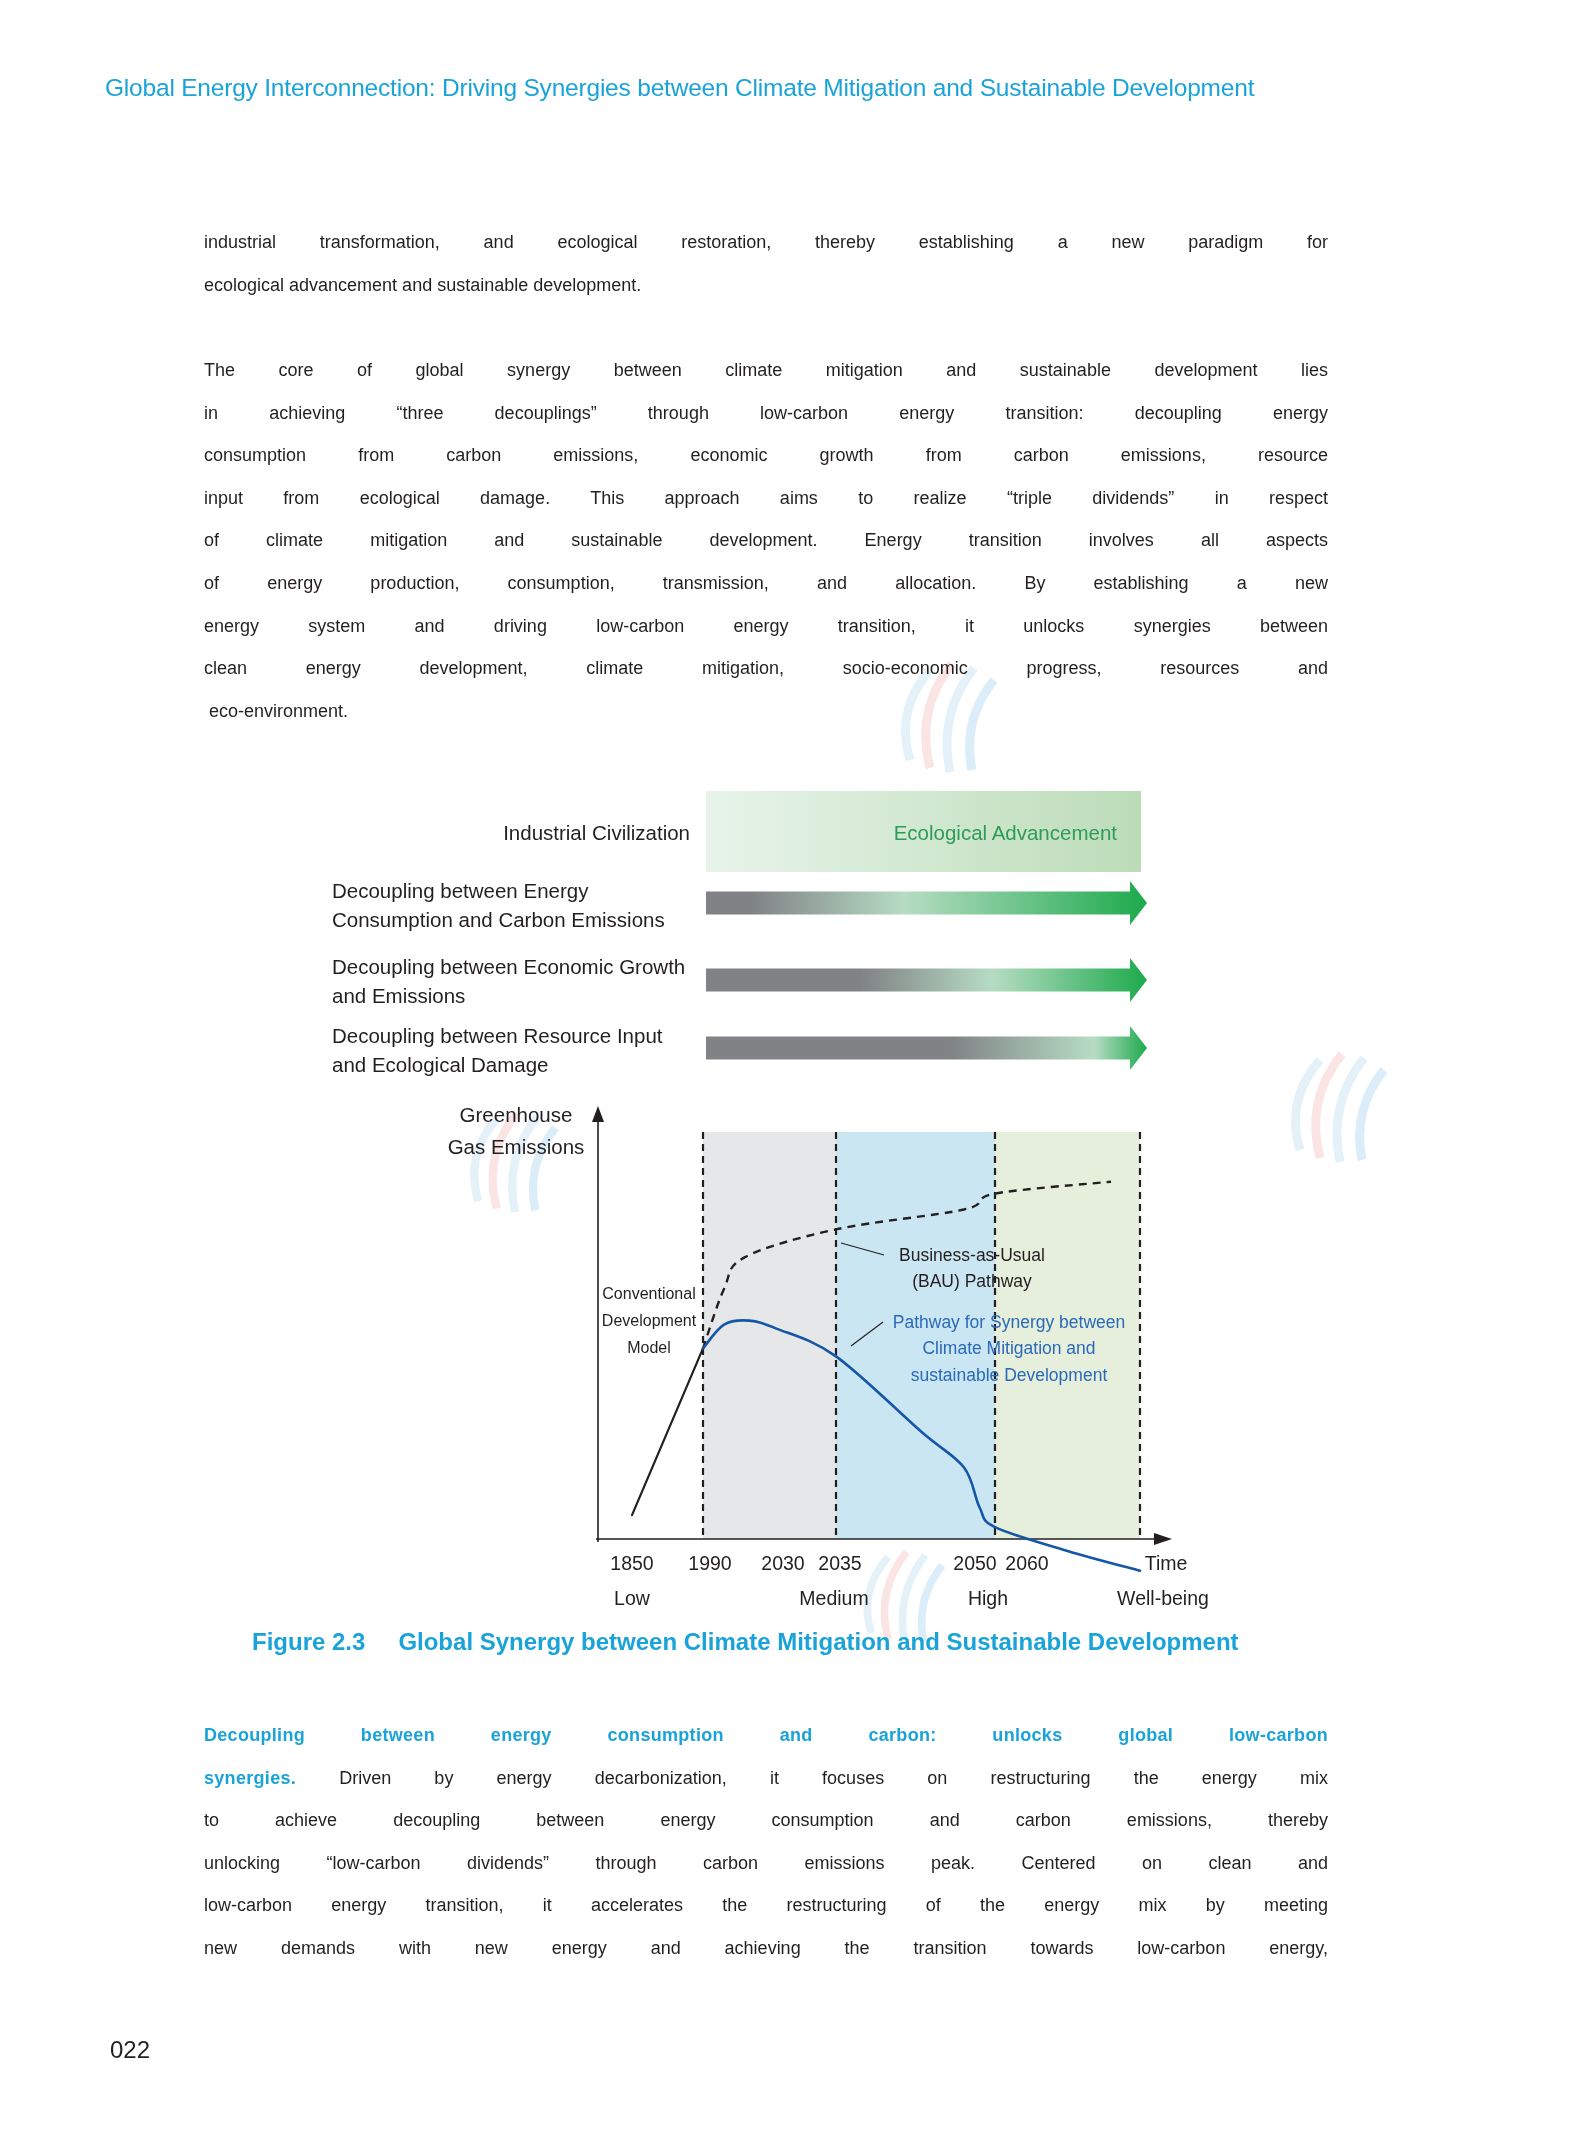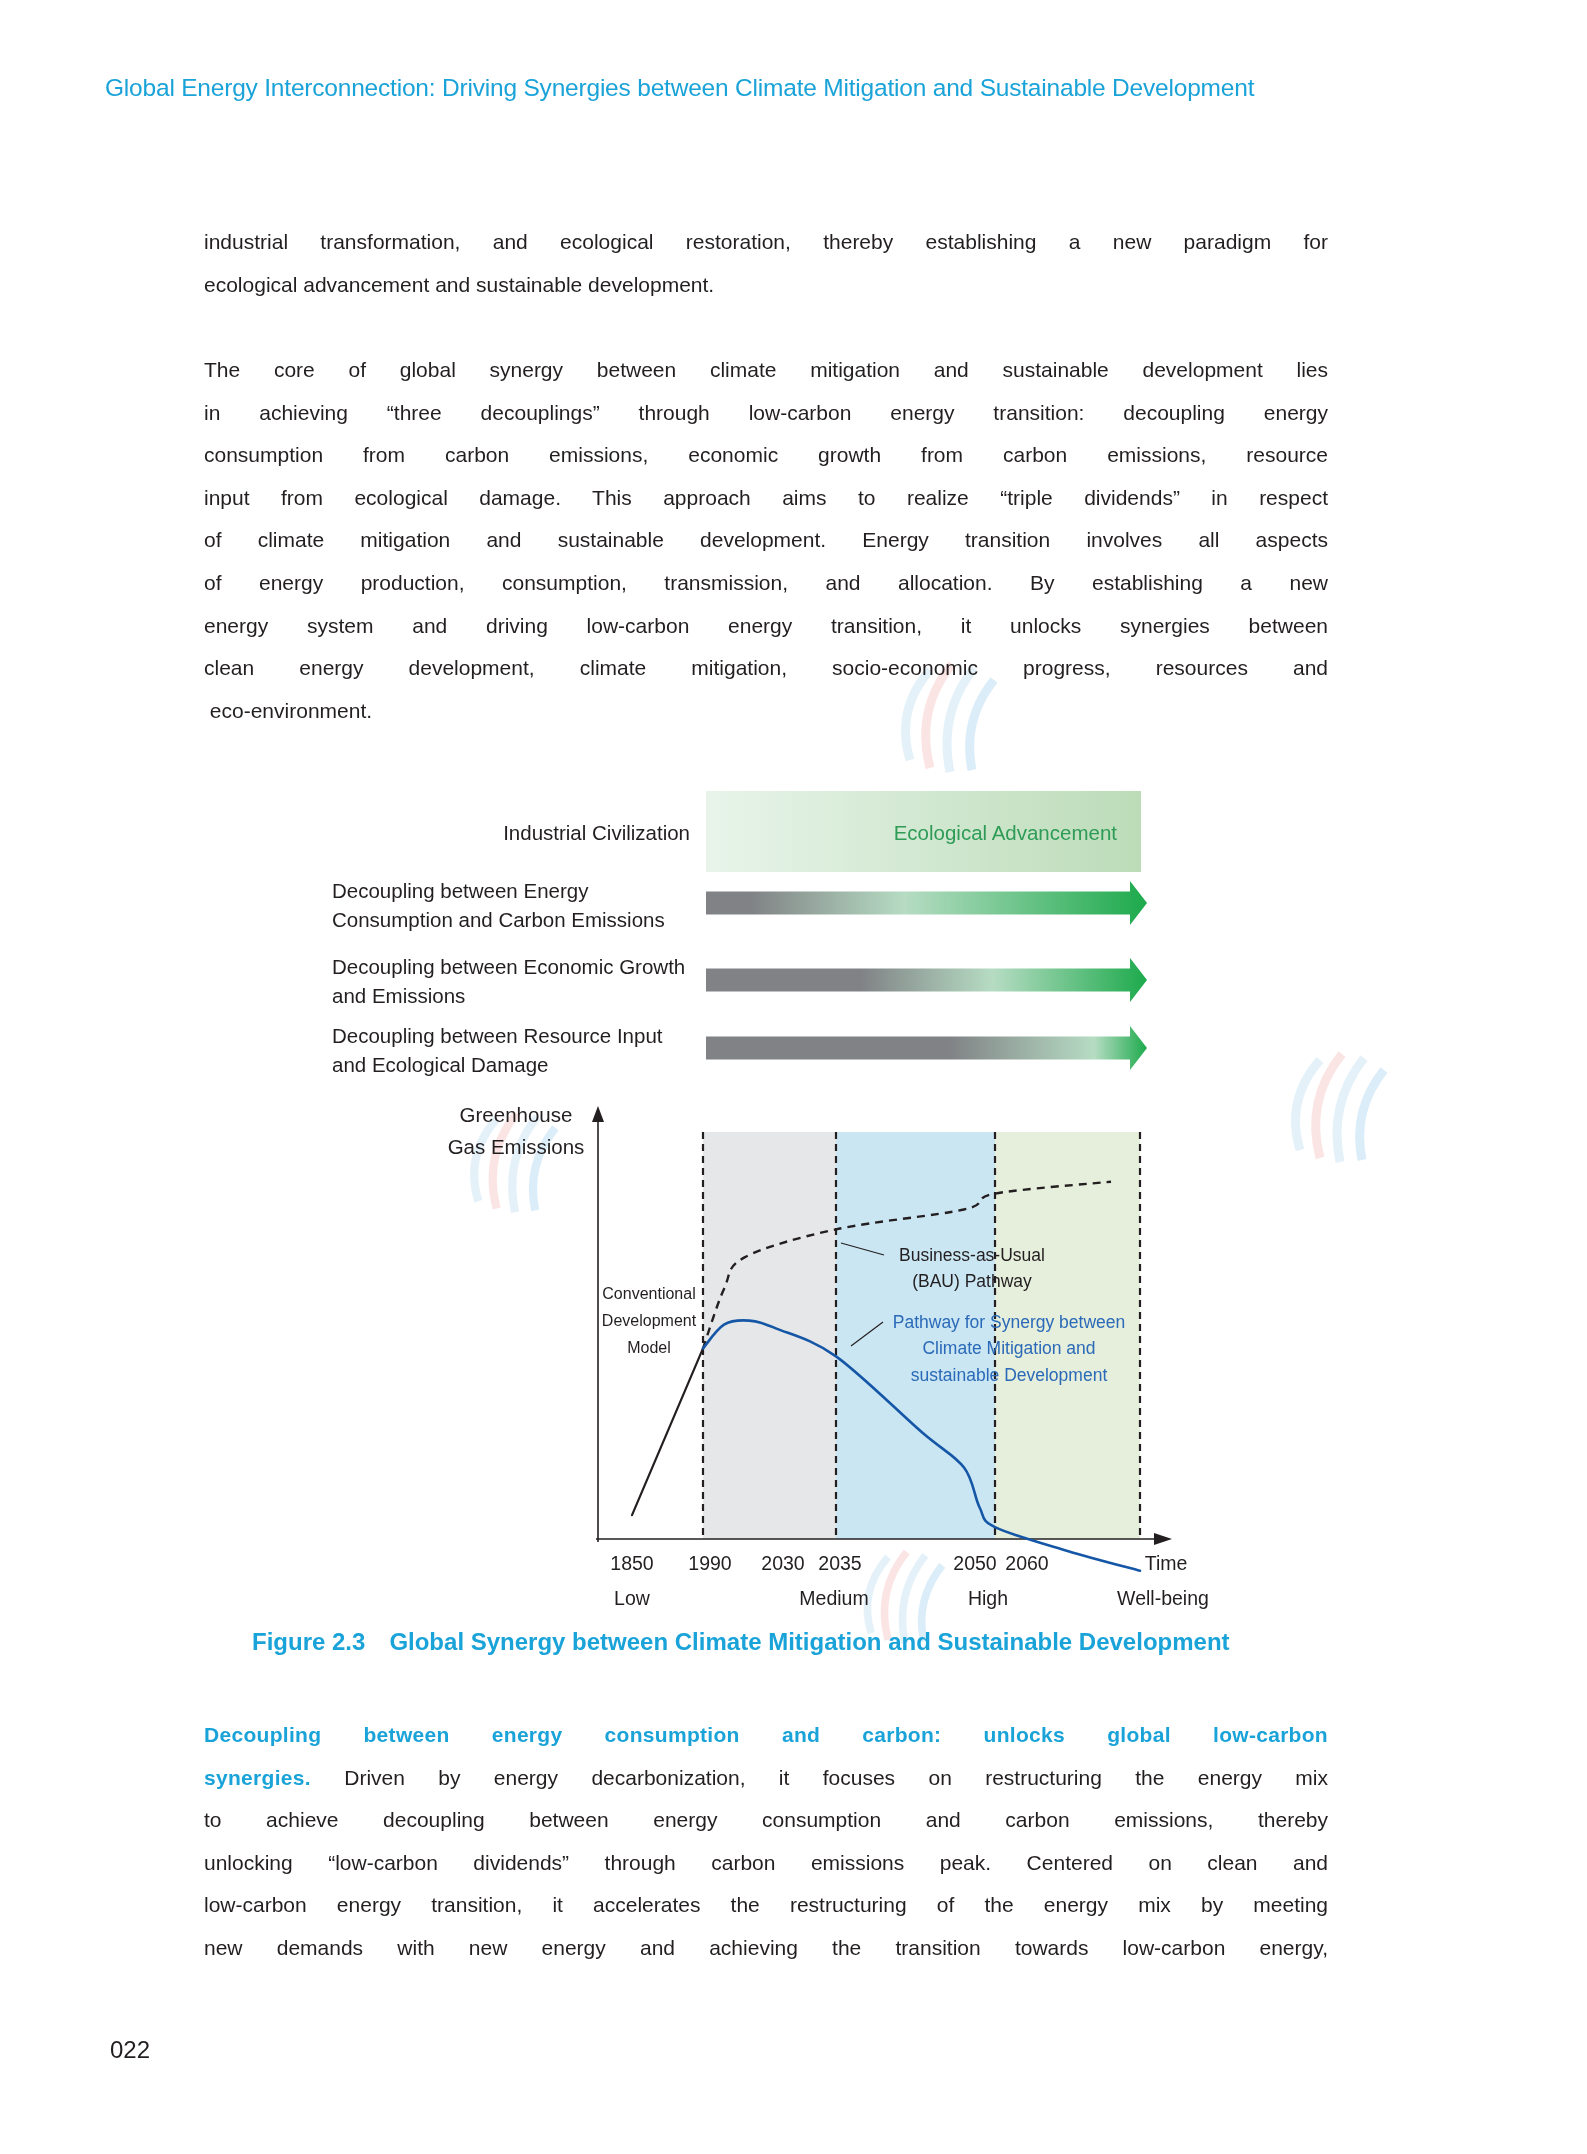--- a/index.html
+++ b/index.html
@@ -1,23 +1,23 @@
 <!DOCTYPE html>
 <html><head>
 <meta charset="utf-8">
 <style>
   html, body { margin: 0; padding: 0; background: #ffffff; }
   body { width: 1587px; height: 2154px; position: relative; overflow: hidden;
          font-family: "Liberation Sans", sans-serif; color: #231f20; }
   .abs { position: absolute; }
   .running-header { left: 75px; top: 74px; font-size: 24.5px; color: #1aa3d8; white-space: nowrap; letter-spacing: -0.2px; margin-left: 30px; }
-  .para { left: 204px; width: 1124px; font-size: 21px; line-height: 42.6px; text-align: justify; text-align-last: left; color: #231f20; }
+  .para { left: 204px; width: 1124px; font-size: 18px; line-height: 42.6px; text-align: justify; text-align-last: left; color: #231f20; }
   .para-last-justify { text-align-last: justify; }
   .caption { left: 252px; top: 1628px; font-size: 24px; font-weight: bold; color: #1aa3d8; white-space: nowrap; }
-  .caption .num { margin-right: 24px; }
+  .caption .num { margin-right: 33px; }
   .lead { color: #1aa3d8; font-weight: bold; letter-spacing: 0.3px; }
   .page-num { left: 75px; top: 2036px; font-size: 24px; color: #231f20; margin-left: 35px; }
   svg text { font-family: "Liberation Sans", sans-serif; }
   .watermark { position: absolute; opacity: 0.28; pointer-events: none; }
 </style>
 </head>
 <body>
 
 <svg class="watermark" style="left:890px;top:650px" width="120" height="130" viewBox="0 0 120 130">
   <g fill="none" stroke-width="9">

